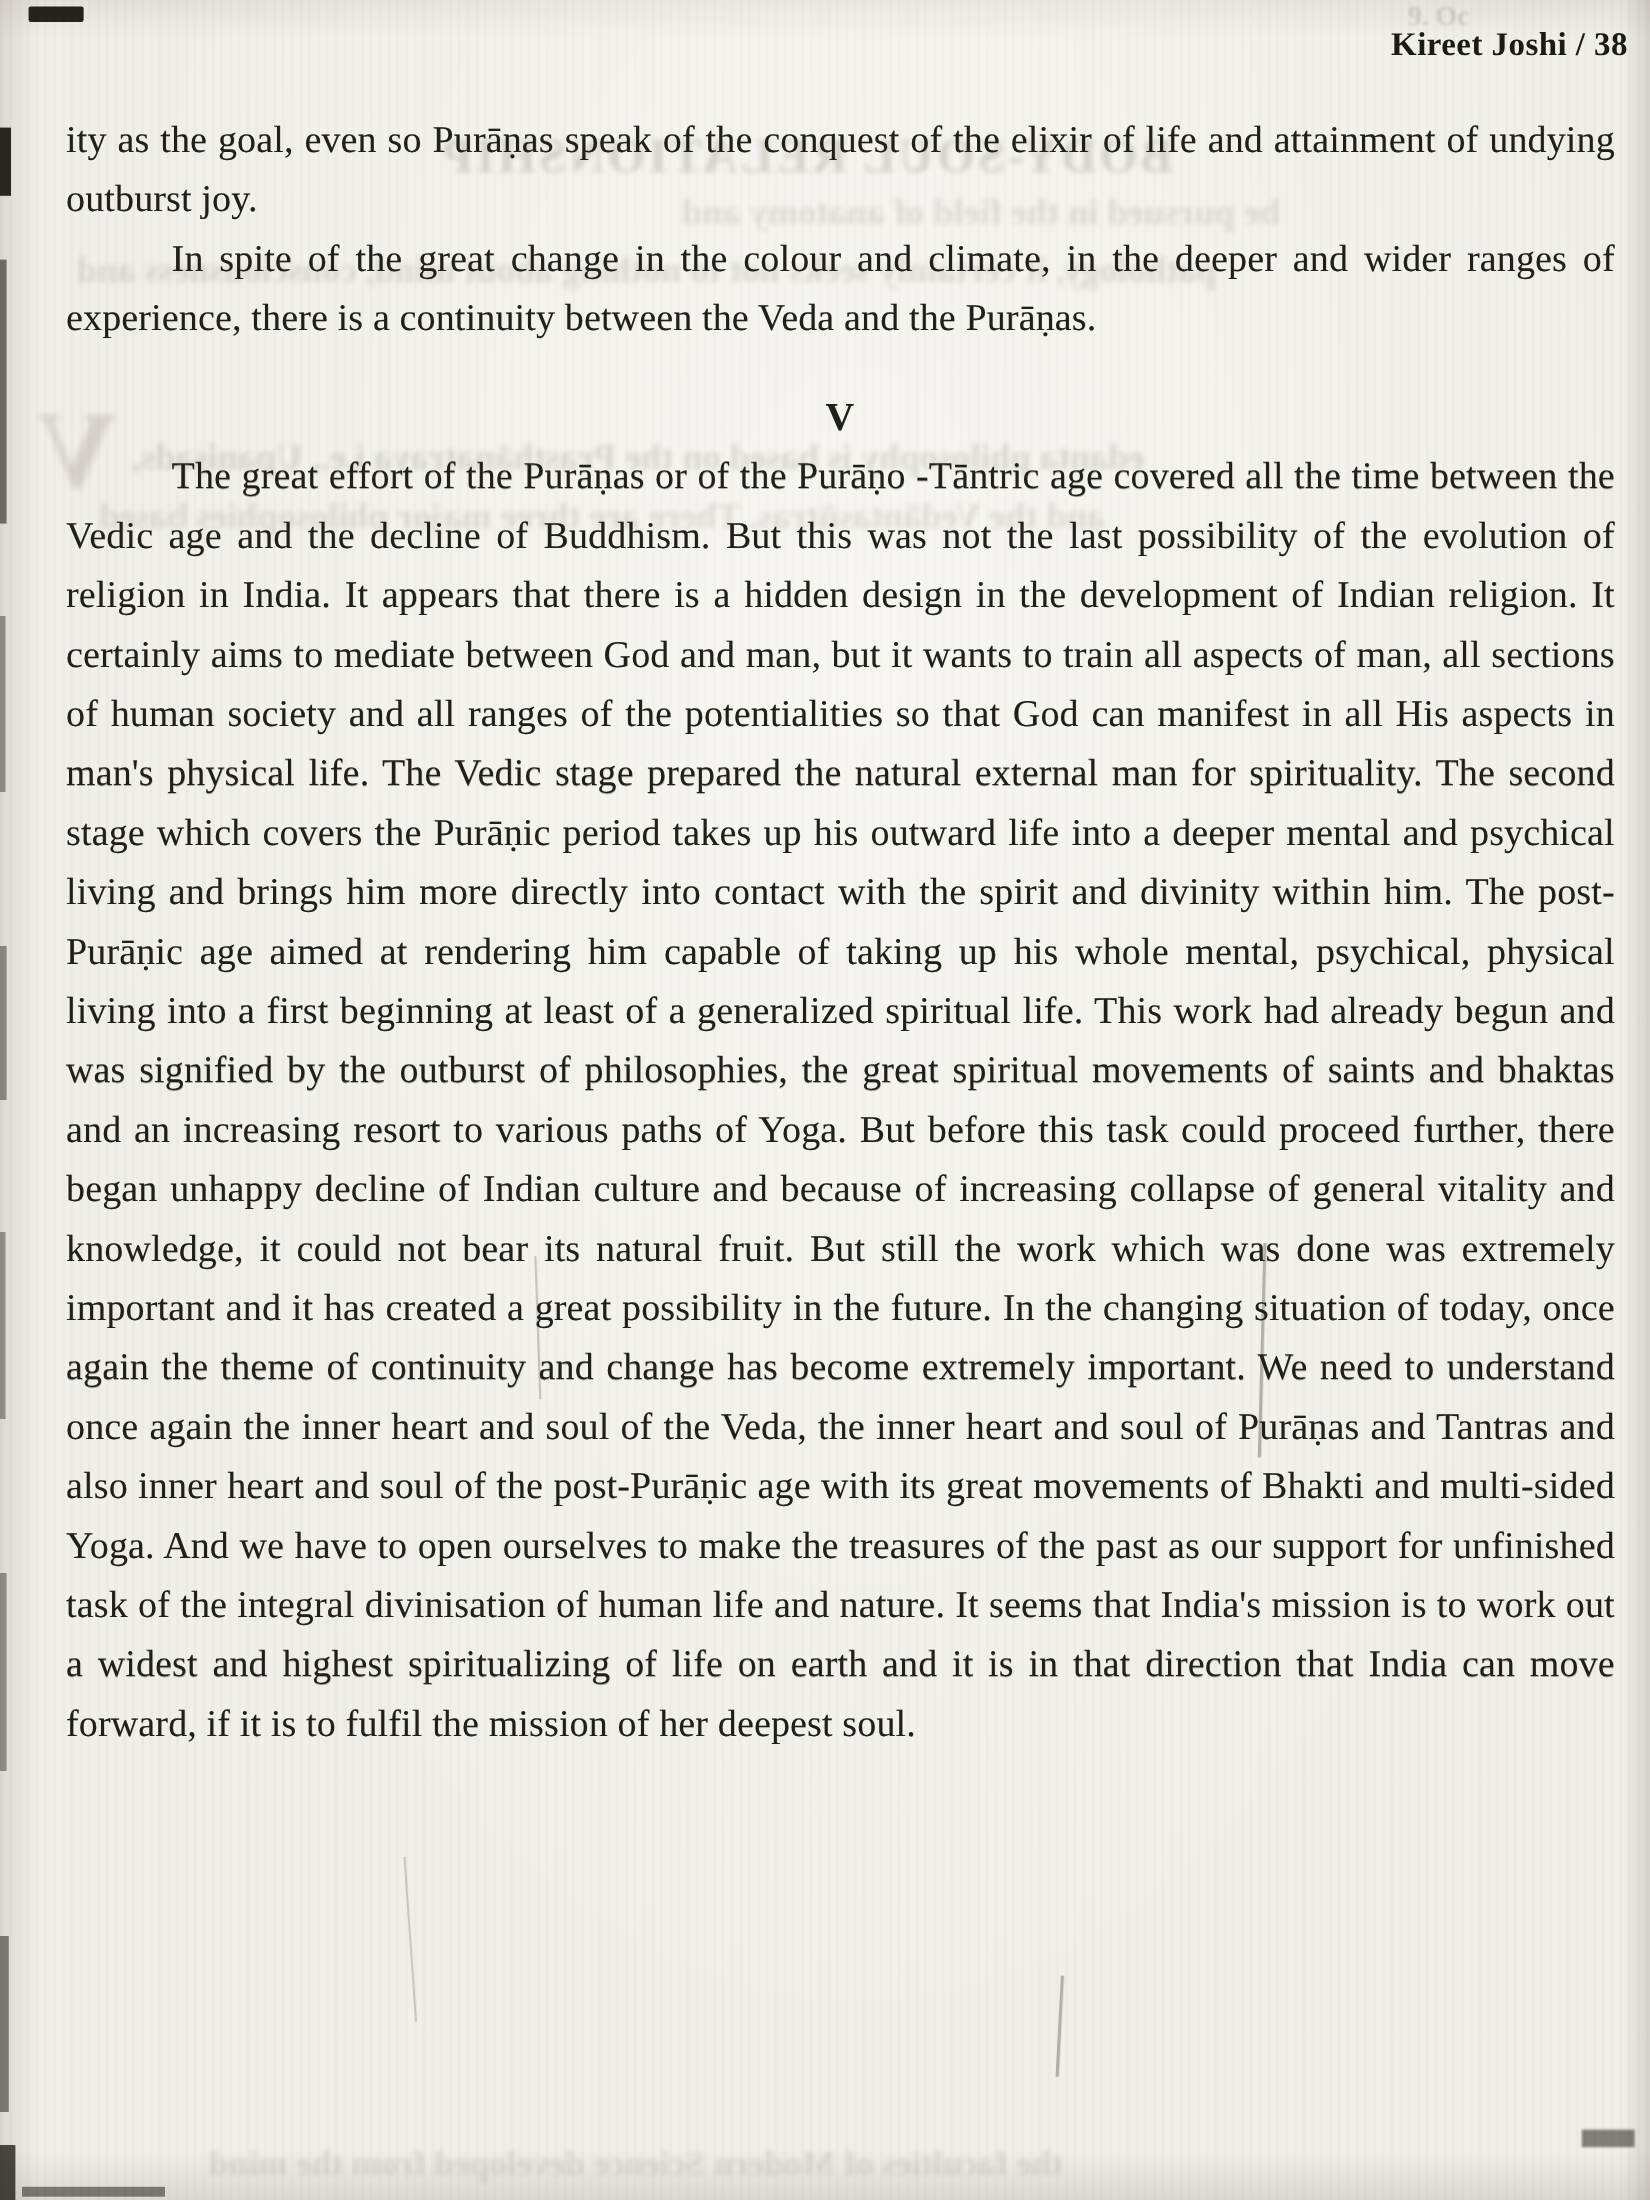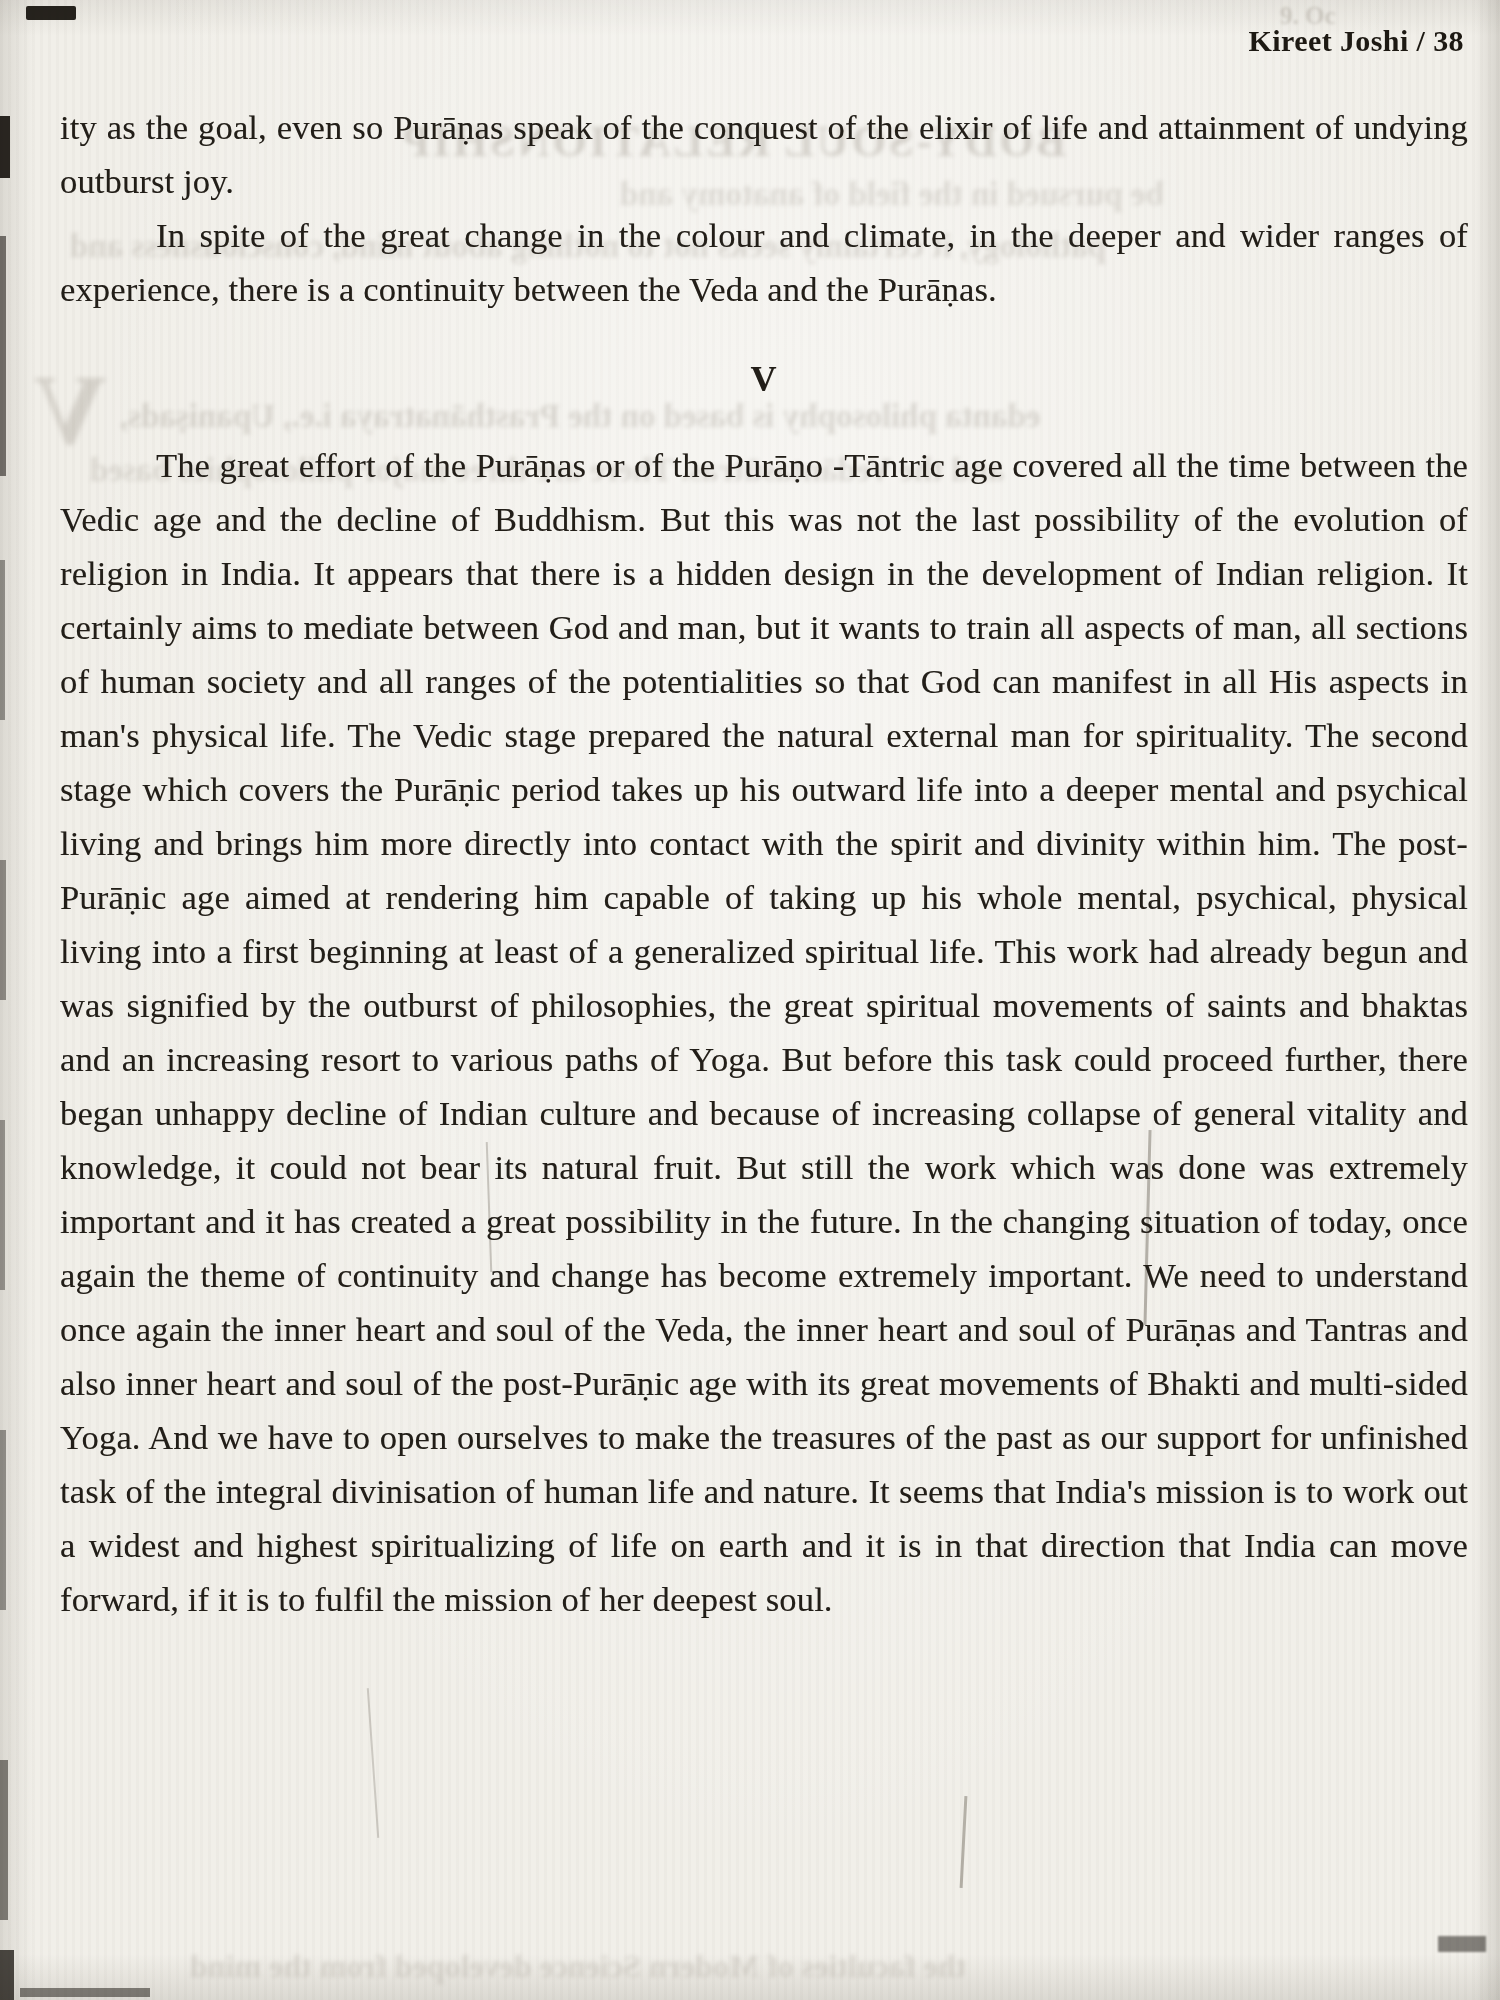--- a/index.html
+++ b/index.html
@@ -20,38 +20,38 @@
       radial-gradient(ellipse at 52% 30%, rgba(255,255,255,.45), rgba(255,255,255,0) 65%),
       repeating-linear-gradient(90deg, rgba(110,104,93,.035) 0 3px, rgba(255,255,255,0) 3px 8px),
       linear-gradient(90deg, rgba(105,99,88,.16), rgba(105,99,88,0) 34px),
       linear-gradient(270deg, rgba(105,99,88,.20), rgba(105,99,88,0) 26px),
       linear-gradient(0deg, rgba(105,99,88,.16), rgba(105,99,88,0) 46px),
       linear-gradient(180deg, rgba(105,99,88,.10), rgba(105,99,88,0) 36px);
   }
 
   
   .header {
-    position:absolute; top:24px; right:36px;
+    position:absolute; top:24px; right:20px;
     font-size:30px; font-weight:bold; color:#1d1913;
     letter-spacing:.4px;
   }
 
   
   .content {
     position:absolute; left:60px; right:32px; top:0;
     color:#221e18;
     font-size:34.5px; line-height:54px;
     text-align:justify;
     letter-spacing:.15px;
     text-shadow:.25px .25px 0 rgba(35,30,23,.35);
   }
   .para { margin:0; }
   .p1 { margin-top:100px; }
   .p2 { }
-  .p3 { margin-top:32px; }
+  .p3 { }
   .indent { text-indent:96px; }
   .sec {
     margin-top:36px;
     text-align:center;
     font-size:36px; line-height:54px;
     font-weight:bold;
     letter-spacing:1px;
   }
 
   

